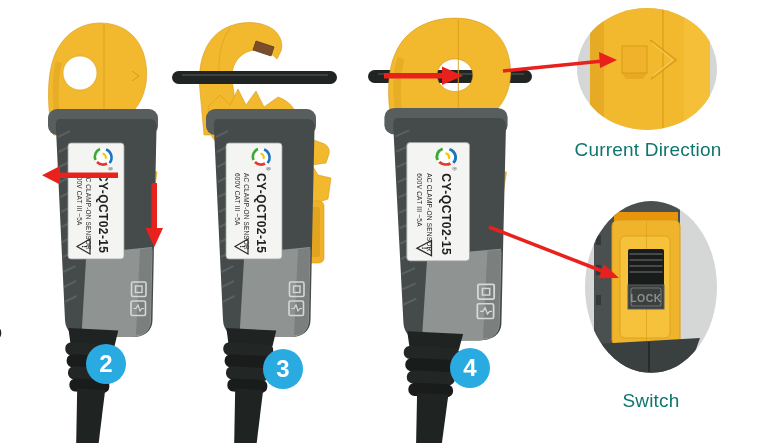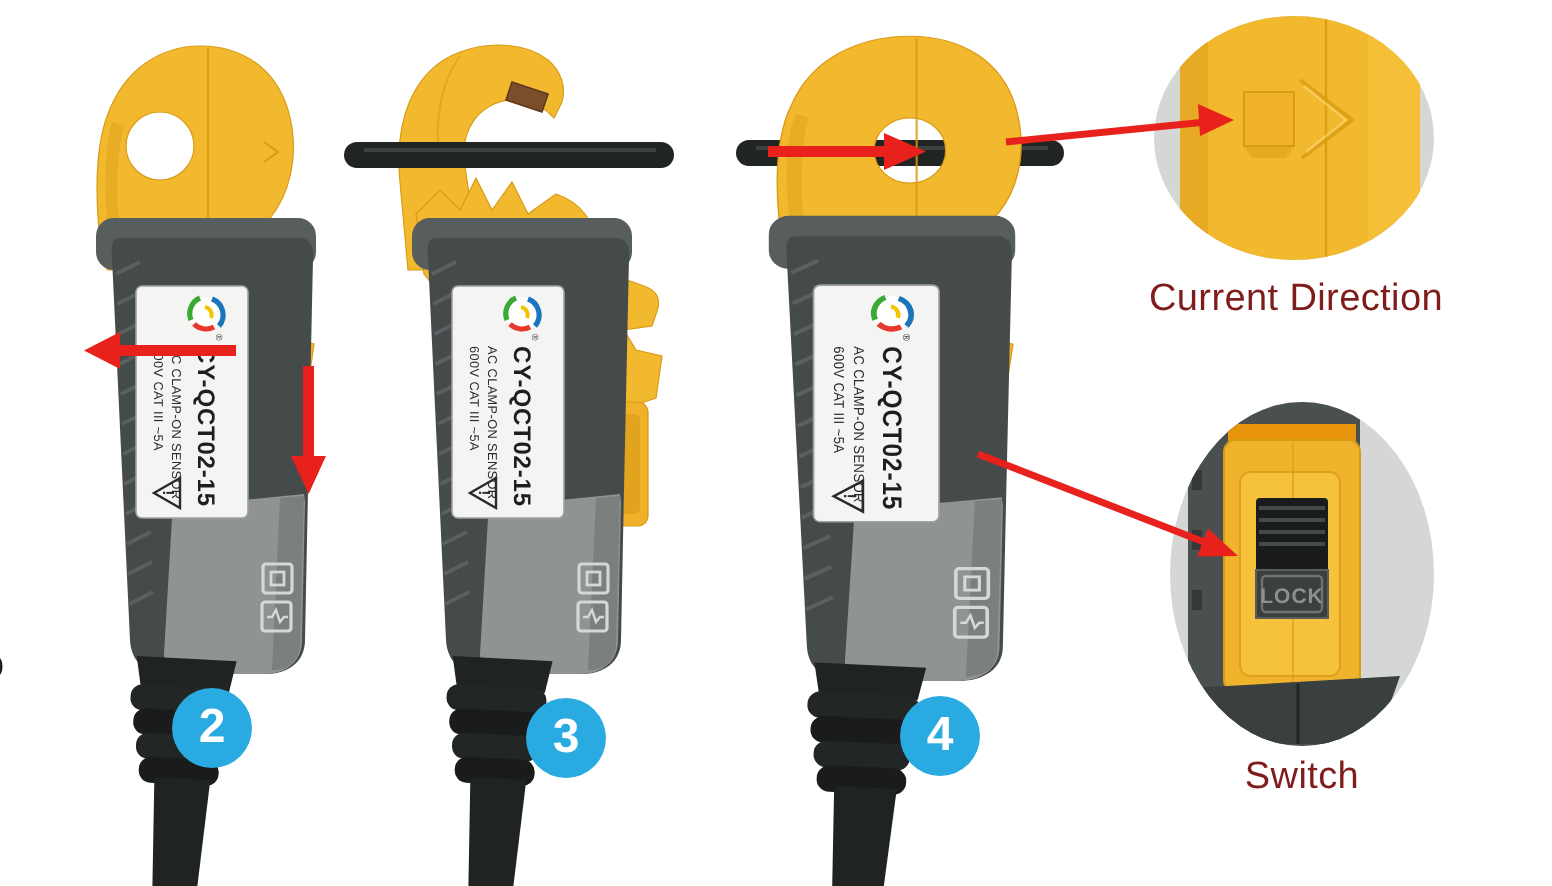--- a/index.html
+++ b/index.html
@@ -2,21 +2,21 @@
 <html><head>
 <meta charset="utf-8">
 <style>
   html,body{margin:0;padding:0;background:#ffffff;}
   #stage{
     position:relative;width:776px;height:443px;background:#ffffff;overflow:hidden;
     font-family:"Liberation Sans", sans-serif;
   }
   .abs{position:absolute;}
   .caption{
-    color:#7f1d1d;font-size:19px;letter-spacing:.2px;text-align:center;
+    color:#0f766e;font-size:19px;letter-spacing:.2px;text-align:center;
     font-family:"Liberation Sans", sans-serif;
   }
   .badge{
     width:40px;height:40px;border-radius:50%;background:#29ABE2;color:#ffffff;
     font-size:24px;font-weight:bold;display:flex;align-items:center;justify-content:center;
     line-height:1;
   }
   #fragment{color:#1f1f1f;font-size:18px;}
   svg text{font-family:"Liberation Sans", sans-serif;}
 </style>
@@ -229,14 +229,14 @@
       <line x1="489" y1="227" x2="602" y2="271" stroke="#E8211C" stroke-width="3.5"></line>
       <path d="M619,278 L598.6,278.2 L604,264.2 Z" fill="#E8211C"></path>
     </g>
   </svg>
 
   <div class="badge abs" style="left:86px;top:344px;">2</div>
   <div class="badge abs" style="left:263px;top:349px;">3</div>
   <div class="badge abs" style="left:450px;top:348px;">4</div>
 
   <div class="caption abs" style="left:557px;top:139px;width:182px;">Current Direction</div>
-  <div class="caption abs" style="left:580px;top:378px;width:142px;">Switch</div>
+  <div class="caption abs" style="left:580px;top:390px;width:142px;">Switch</div>
 </div>
 
 </body></html>

